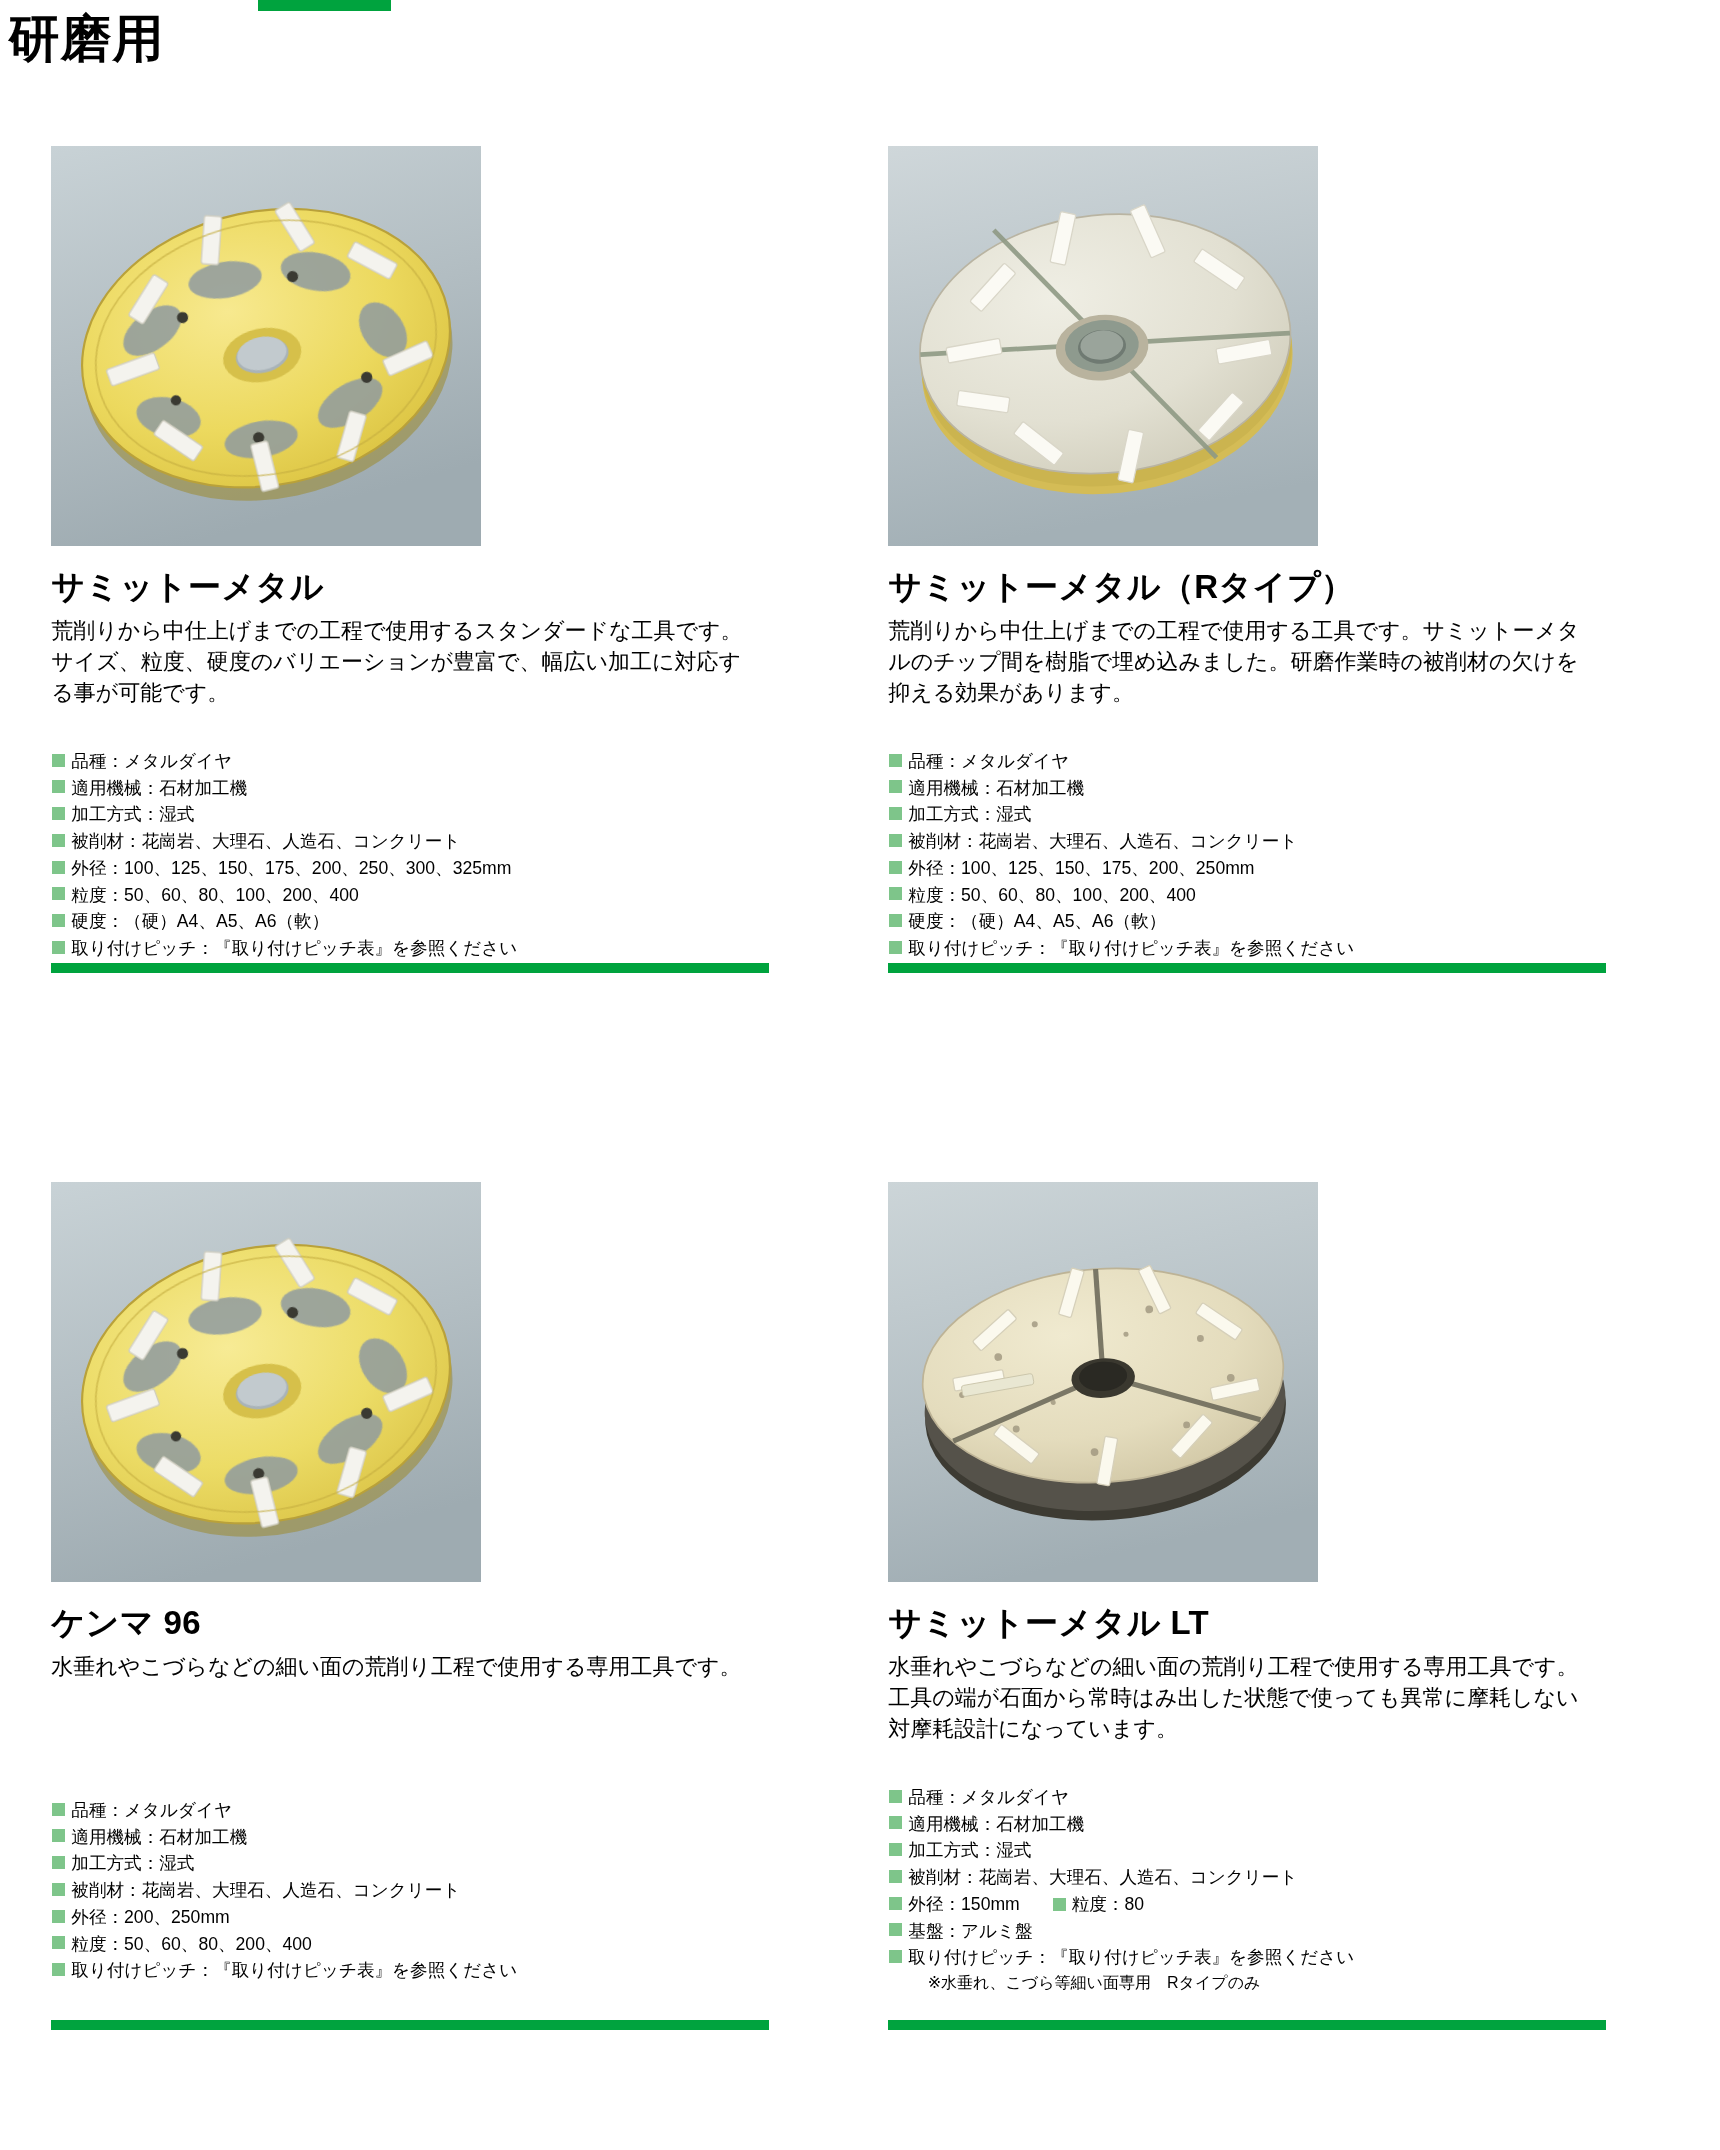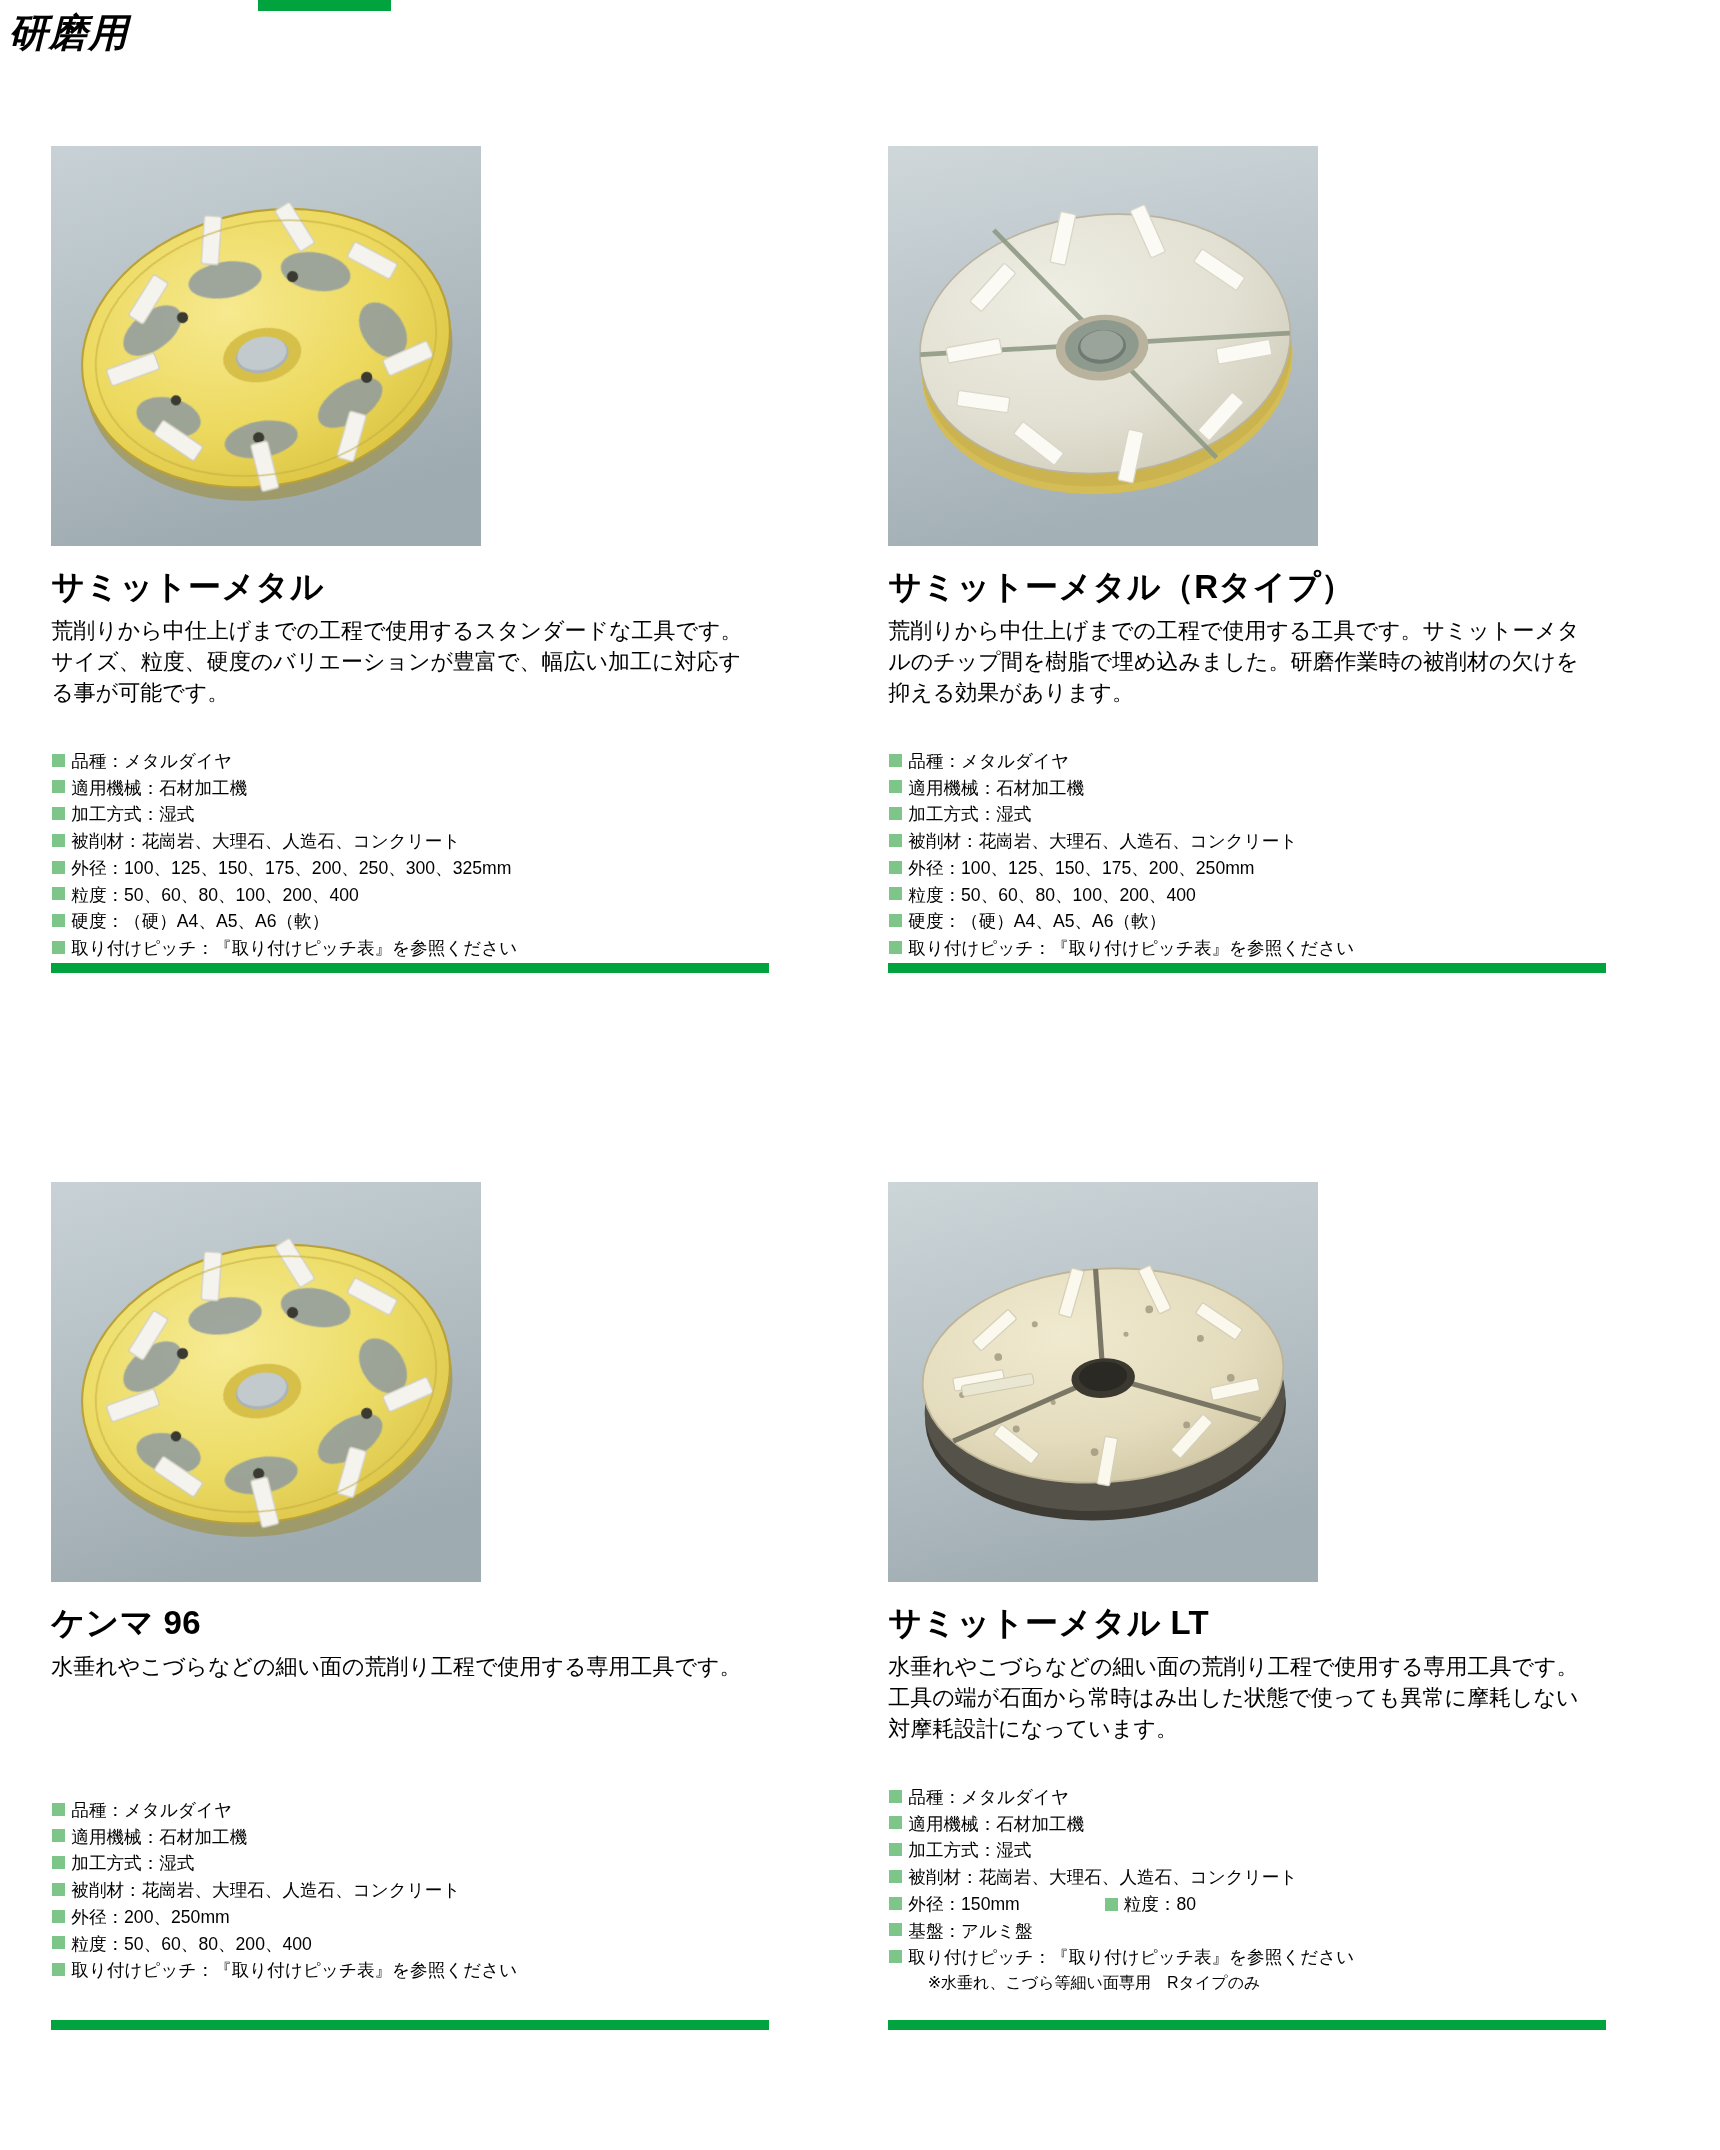--- a/index.html
+++ b/index.html
@@ -23,27 +23,26 @@
     top: 0;
     left: 258px;
     width: 133px;
     height: 11.2px;
     background: #00a33e;
   }
   .page-title {
     position: absolute;
     top: 13px;
     left: 8.6px;
-    font-size: 39px;
+    font-size: 51px;
     font-weight: bold;
     letter-spacing: 0.9px;
     line-height: 1;
     color: #000;
     white-space: nowrap;
-    font-style: italic;
   }
 
   
   .grid {
     position: absolute;
     top: 146px;
     left: 0;
     width: 1721px;
   }
   .row {
@@ -125,21 +124,21 @@
     background: #7ec58a;
     display: block;
   }
   .spec-list li.note {
     padding-left: 3.4px;
     font-size: 16px;
     margin-left: 36px;
   }
   .spec-list li .col2 {
     display: inline-block;
-    margin-left: 80px;
+    margin-left: 28px;
   }
 
   
   .sep {
     position: absolute;
     left: 4.3px;
     width: 718px;
     height: 9.5px;
     background: #00a33e;
   }

